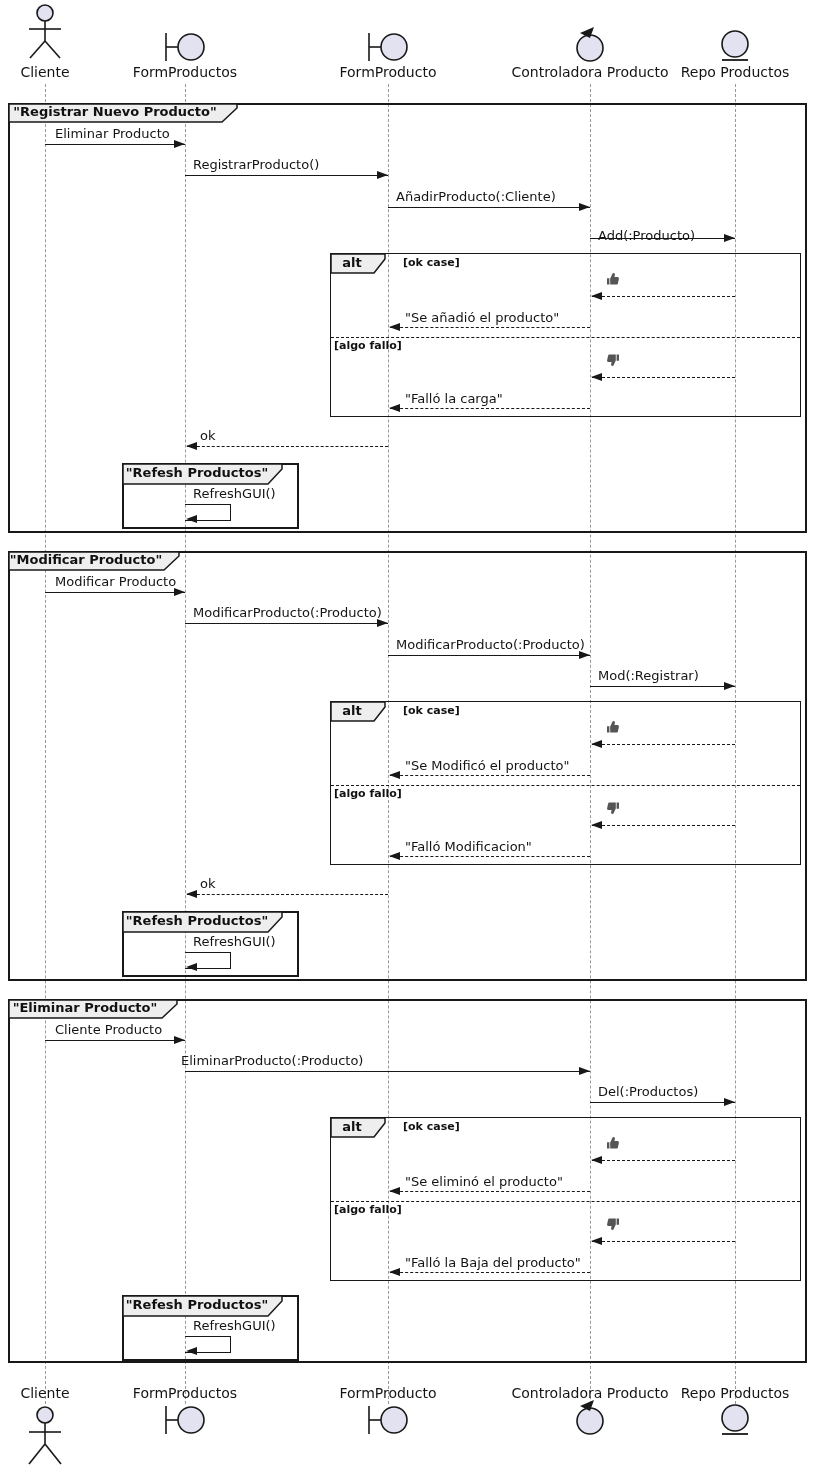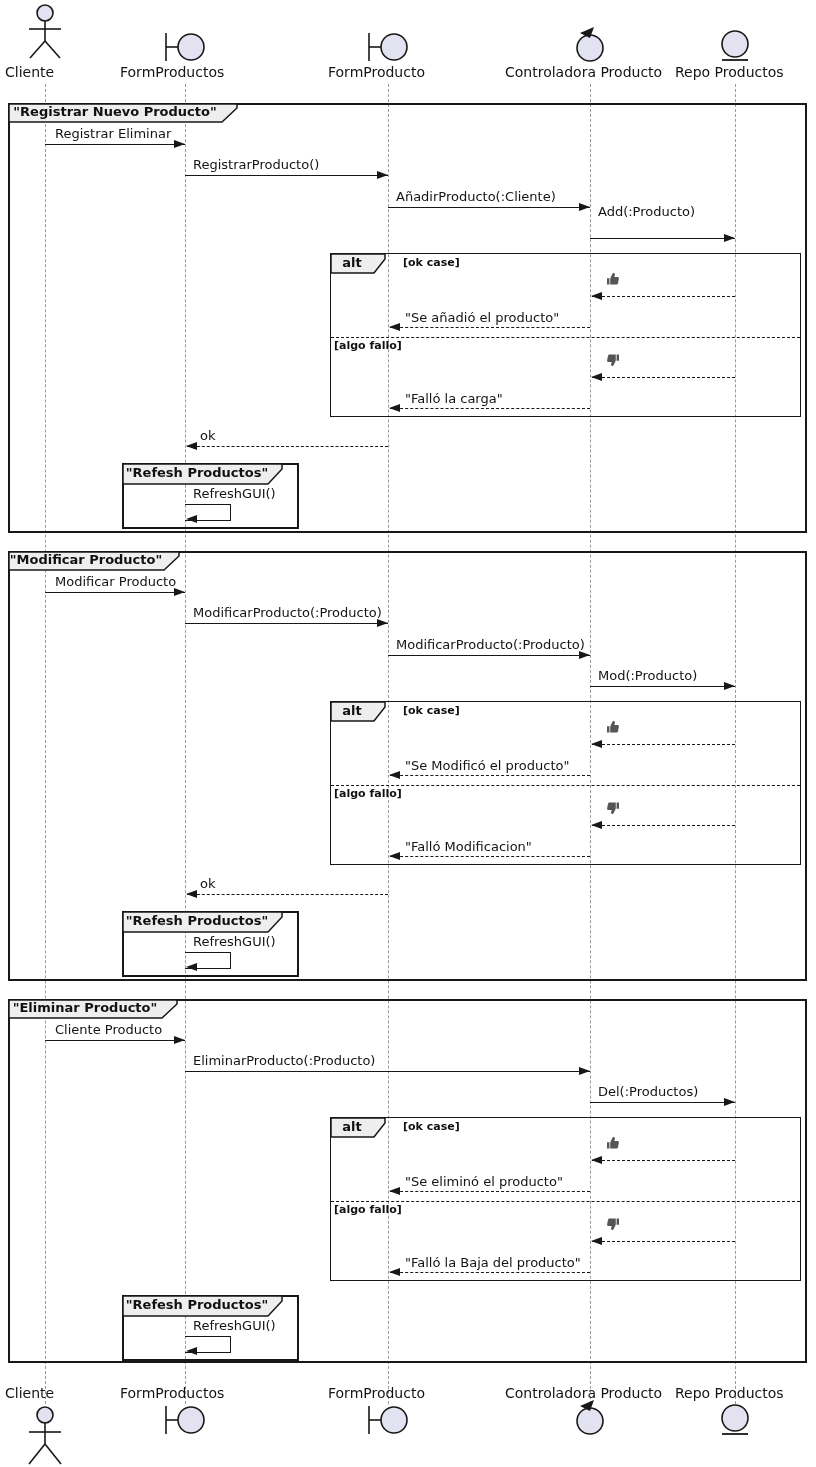--- a/index.html
+++ b/index.html
@@ -11,21 +11,21 @@
   .tab{position:absolute;z-index:3;line-height:0}
   .tabtext{position:absolute;z-index:4;font-weight:bold;font-size:13px;color:#111;text-align:center;white-space:nowrap}
   .guard{position:absolute;z-index:4;font-weight:bold;font-size:11px;color:#111;white-space:nowrap}
   .lbl{position:absolute;z-index:4;font-size:13px;color:#141414;white-space:nowrap}
   .line{position:absolute;z-index:3;height:0;border-top:1.3px solid #181818}
   .dline{position:absolute;z-index:3;height:0;border-top:1.2px dashed #181818}
   .divider{position:absolute;z-index:3;height:0;border-top:1.2px dashed #181818}
   .ah-r{position:absolute;z-index:4;width:0;height:0;border-top:4.5px solid transparent;border-bottom:4.5px solid transparent;border-left:11px solid #181818}
   .ah-l{position:absolute;z-index:4;width:0;height:0;border-top:4.5px solid transparent;border-bottom:4.5px solid transparent;border-right:11px solid #181818}
   .selfmsg{position:absolute;z-index:3;width:46px;height:17px;border:1.3px solid #181818;border-left:none;background:transparent}
-  .plabel{position:absolute;z-index:4;font-size:14px;color:#141414;white-space:nowrap}
+  .plabel{position:absolute;z-index:4;font-size:14px;color:#141414;text-align:center;white-space:nowrap}
   .icon{position:absolute;z-index:3;line-height:0}
 </style>
 </head>
 <body>
 
 <div id="diagram">
 
   <div class="lifeline" style="left:44.5px"></div>
   <div class="lifeline" style="left:184.5px"></div>
   <div class="lifeline" style="left:387.5px"></div>
@@ -82,33 +82,33 @@
   <div class="plabel" style="left:675px;top:64px;width:120px">Repo Productos</div>
 
   <div class="frame" style="left:8px;top:103px;width:799px;height:430px"></div>
   <div class="tab" style="left:8px;top:103px">
     <svg width="231" height="20" viewBox="0 0 231 20">
         <polygon points="1,1 229,1 229,5 214,19 1,19" fill="#EEEEEE" stroke="#181818" stroke-width="1.5"></polygon>
       </svg>
   </div>
   <div class="tabtext" style="left:8px;top:104px;width:214px">"Registrar Nuevo Producto"</div>
 
-  <div class="lbl" style="left:55px;top:126px">Registrar Eliminar</div>
+  <div class="lbl" style="left:55px;top:126px">Eliminar Producto</div>
   <div class="line" style="left:45px;top:144px;width:140px"></div>
   <span class="ah-r" style="left:174px;top:139.5px"></span>
 
   <div class="lbl" style="left:193px;top:157px">RegistrarProducto()</div>
   <div class="line" style="left:185px;top:175px;width:203px"></div>
   <span class="ah-r" style="left:377px;top:170.5px"></span>
 
   <div class="lbl" style="left:396px;top:189px">AñadirProducto(:Cliente)</div>
   <div class="line" style="left:388px;top:207px;width:202px"></div>
   <span class="ah-r" style="left:579px;top:202.5px"></span>
 
-  <div class="lbl" style="left:598px;top:204px">Add(:Producto)</div>
+  <div class="lbl" style="left:598px;top:228px">Add(:Producto)</div>
   <div class="line" style="left:590px;top:238px;width:145px"></div>
   <span class="ah-r" style="left:724px;top:233.5px"></span>
 
   <div class="altbox" style="left:330px;top:253px;width:471px;height:164px"></div>
   <div class="tab" style="left:330px;top:253px">
     <svg width="56" height="21" viewBox="0 0 56 21">
         <polygon points="1,1 55,1 55,6 44,20 1,20" fill="#EEEEEE" stroke="#181818" stroke-width="1.5"></polygon>
       </svg>
   </div>
   <div class="tabtext" style="left:330px;top:255px;width:44px">alt</div>
@@ -171,21 +171,21 @@
   <span class="ah-r" style="left:174px;top:587.5px"></span>
 
   <div class="lbl" style="left:193px;top:605px">ModificarProducto(:Producto)</div>
   <div class="line" style="left:185px;top:623px;width:203px"></div>
   <span class="ah-r" style="left:377px;top:618.5px"></span>
 
   <div class="lbl" style="left:396px;top:637px">ModificarProducto(:Producto)</div>
   <div class="line" style="left:388px;top:655px;width:202px"></div>
   <span class="ah-r" style="left:579px;top:650.5px"></span>
 
-  <div class="lbl" style="left:598px;top:668px">Mod(:Producto)</div>
+  <div class="lbl" style="left:598px;top:668px">Mod(:Registrar)</div>
   <div class="line" style="left:590px;top:686px;width:145px"></div>
   <span class="ah-r" style="left:724px;top:681.5px"></span>
 
   <div class="altbox" style="left:330px;top:701px;width:471px;height:164px"></div>
   <div class="tab" style="left:330px;top:701px">
     <svg width="56" height="21" viewBox="0 0 56 21">
         <polygon points="1,1 55,1 55,6 44,20 1,20" fill="#EEEEEE" stroke="#181818" stroke-width="1.5"></polygon>
       </svg>
   </div>
   <div class="tabtext" style="left:330px;top:703px;width:44px">alt</div>
@@ -240,21 +240,21 @@
     <svg width="171" height="20" viewBox="0 0 171 20">
         <polygon points="1,1 169,1 169,5 154,19 1,19" fill="#EEEEEE" stroke="#181818" stroke-width="1.5"></polygon>
       </svg>
   </div>
   <div class="tabtext" style="left:8px;top:1000px;width:154px">"Eliminar Producto"</div>
 
   <div class="lbl" style="left:55px;top:1022px">Cliente Producto</div>
   <div class="line" style="left:45px;top:1040px;width:140px"></div>
   <span class="ah-r" style="left:174px;top:1035.5px"></span>
 
-  <div class="lbl" style="left:193px;top:1053px">EliminarProducto(:Producto)</div>
+  <div class="lbl" style="left:181px;top:1053px">EliminarProducto(:Producto)</div>
   <div class="line" style="left:185px;top:1071px;width:405px"></div>
   <span class="ah-r" style="left:579px;top:1066.5px"></span>
 
   <div class="lbl" style="left:598px;top:1084px">Del(:Productos)</div>
   <div class="line" style="left:590px;top:1102px;width:145px"></div>
   <span class="ah-r" style="left:724px;top:1097.5px"></span>
 
   <div class="altbox" style="left:330px;top:1117px;width:471px;height:164px"></div>
   <div class="tab" style="left:330px;top:1117px">
     <svg width="56" height="21" viewBox="0 0 56 21">

